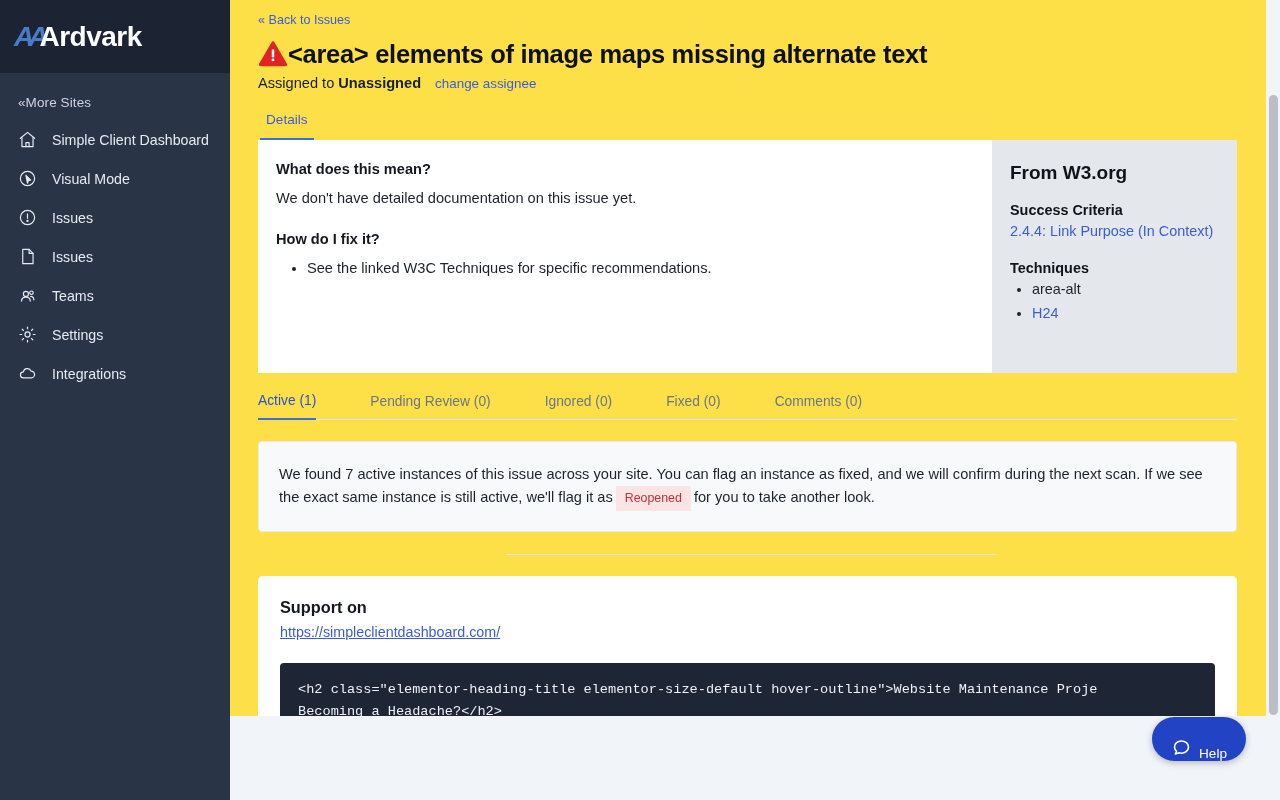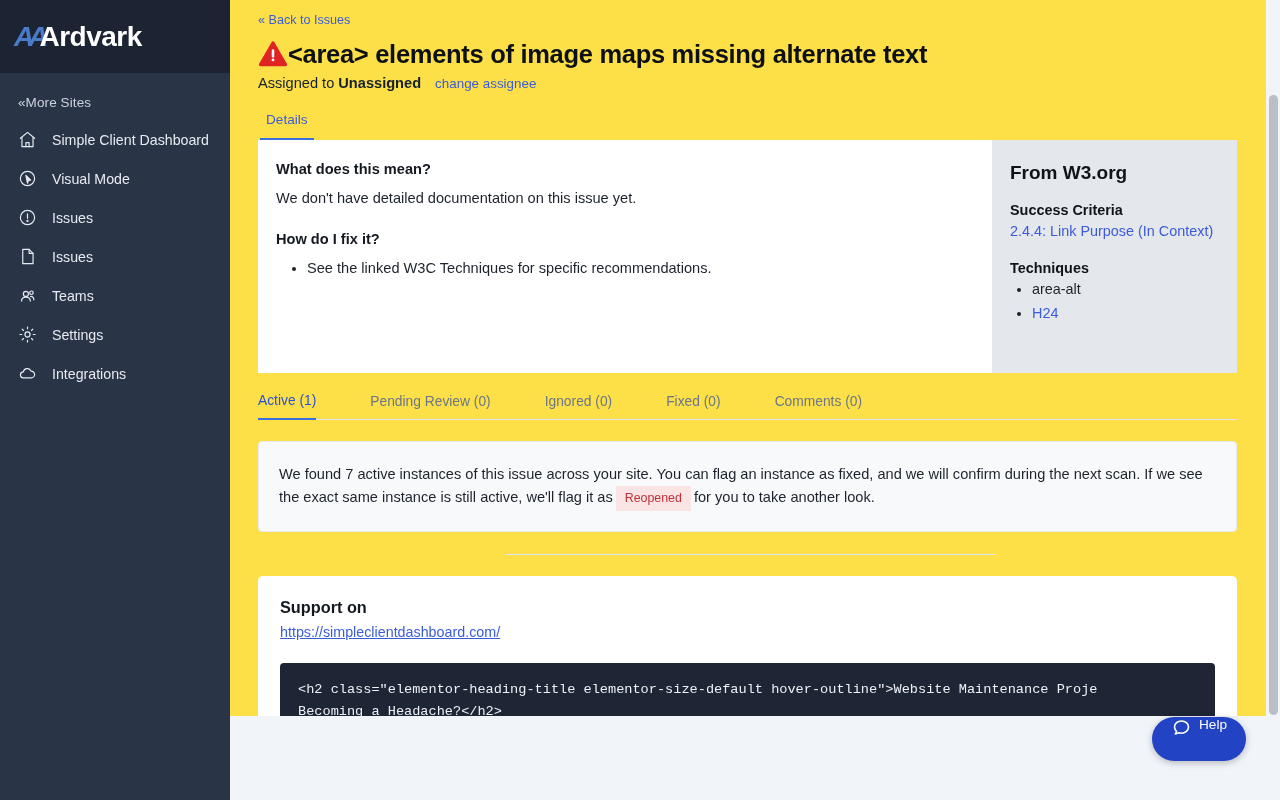--- a/index.html
+++ b/index.html
@@ -121,21 +121,21 @@
   .code-block {
     margin-top: 22px; background: #1e2535; border-radius: 4px; color: #eef1f7;
     font-family: "Liberation Mono", monospace; font-size: 13.6px; line-height: 1.62;
     padding: 16px 18px; white-space: pre; overflow: hidden;
   }
 
   
   .help-btn {
     position: absolute; left: 1152px; top: 717px;
     width: 94px; height: 44px; background: #2244c4; border-radius: 22px;
-    display: flex; align-items: flex-start; justify-content: center; gap: 7px;
+    display: flex; align-items: flex-end; justify-content: center; gap: 7px;
     color: #ffffff; font-size: 13.6px; cursor: pointer; z-index: 20;
     box-shadow: 0 2px 7px rgba(0,0,0,0.25);
   }
   .help-btn svg { width: 21px; height: 21px; stroke: #ffffff; fill: none; stroke-width: 1.8; }
 
   
   .scrollbar { position: absolute; right: 0; top: 0; width: 14px; height: 800px;
                background: #f1f4f9; z-index: 15; }
   .scroll-thumb { position: absolute; top: 95px; left: 3px; width: 9px; height: 620px;
                   background: #b9bec7; border-radius: 5px; }

